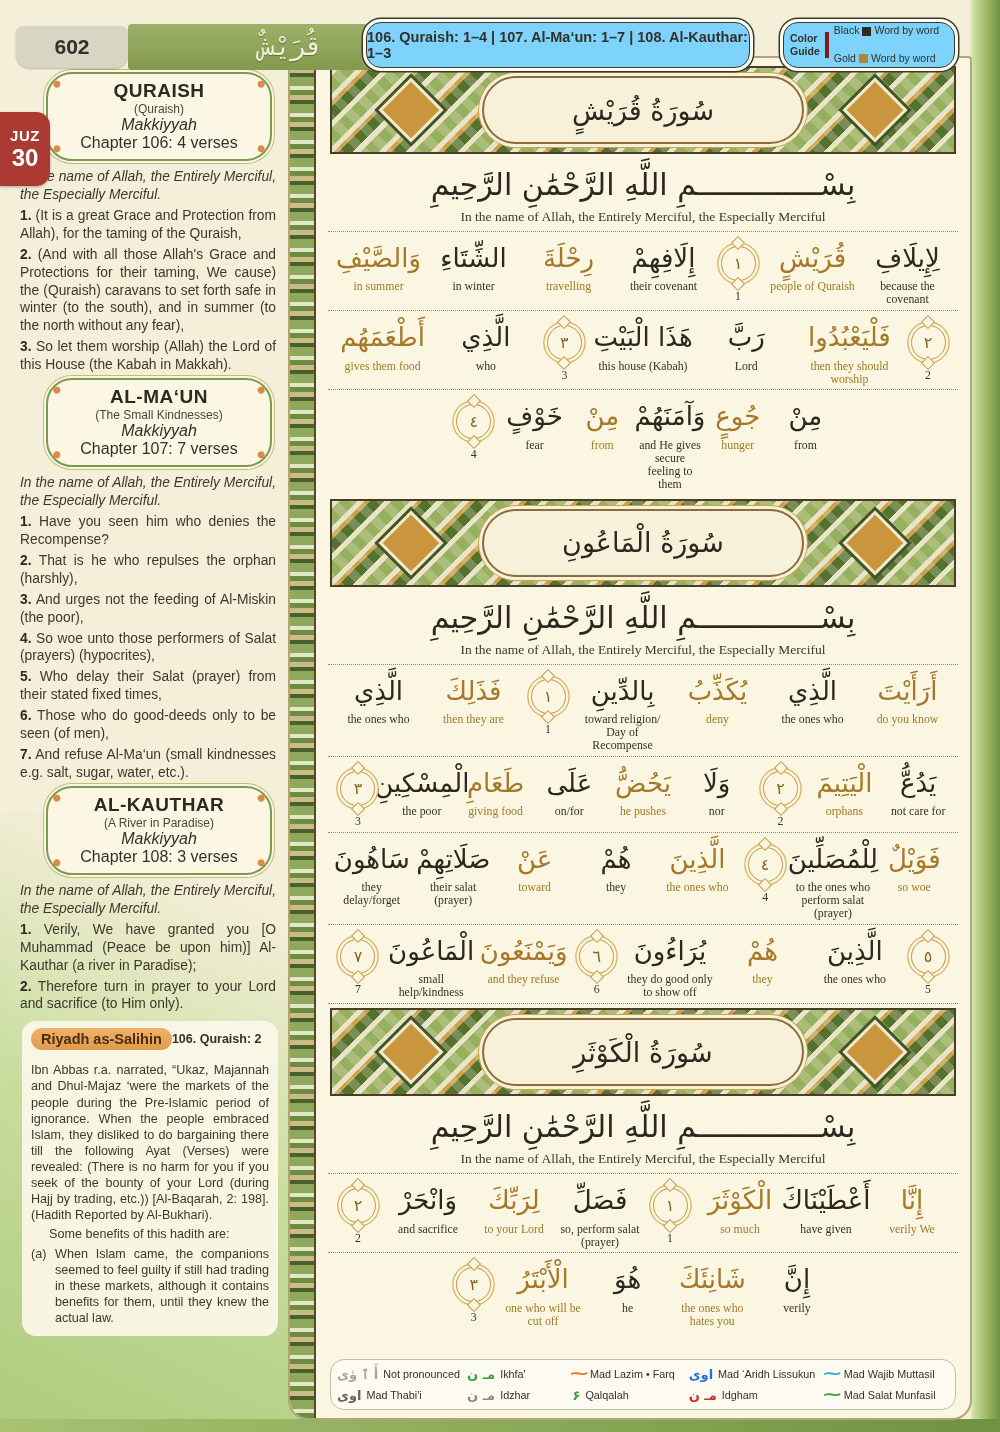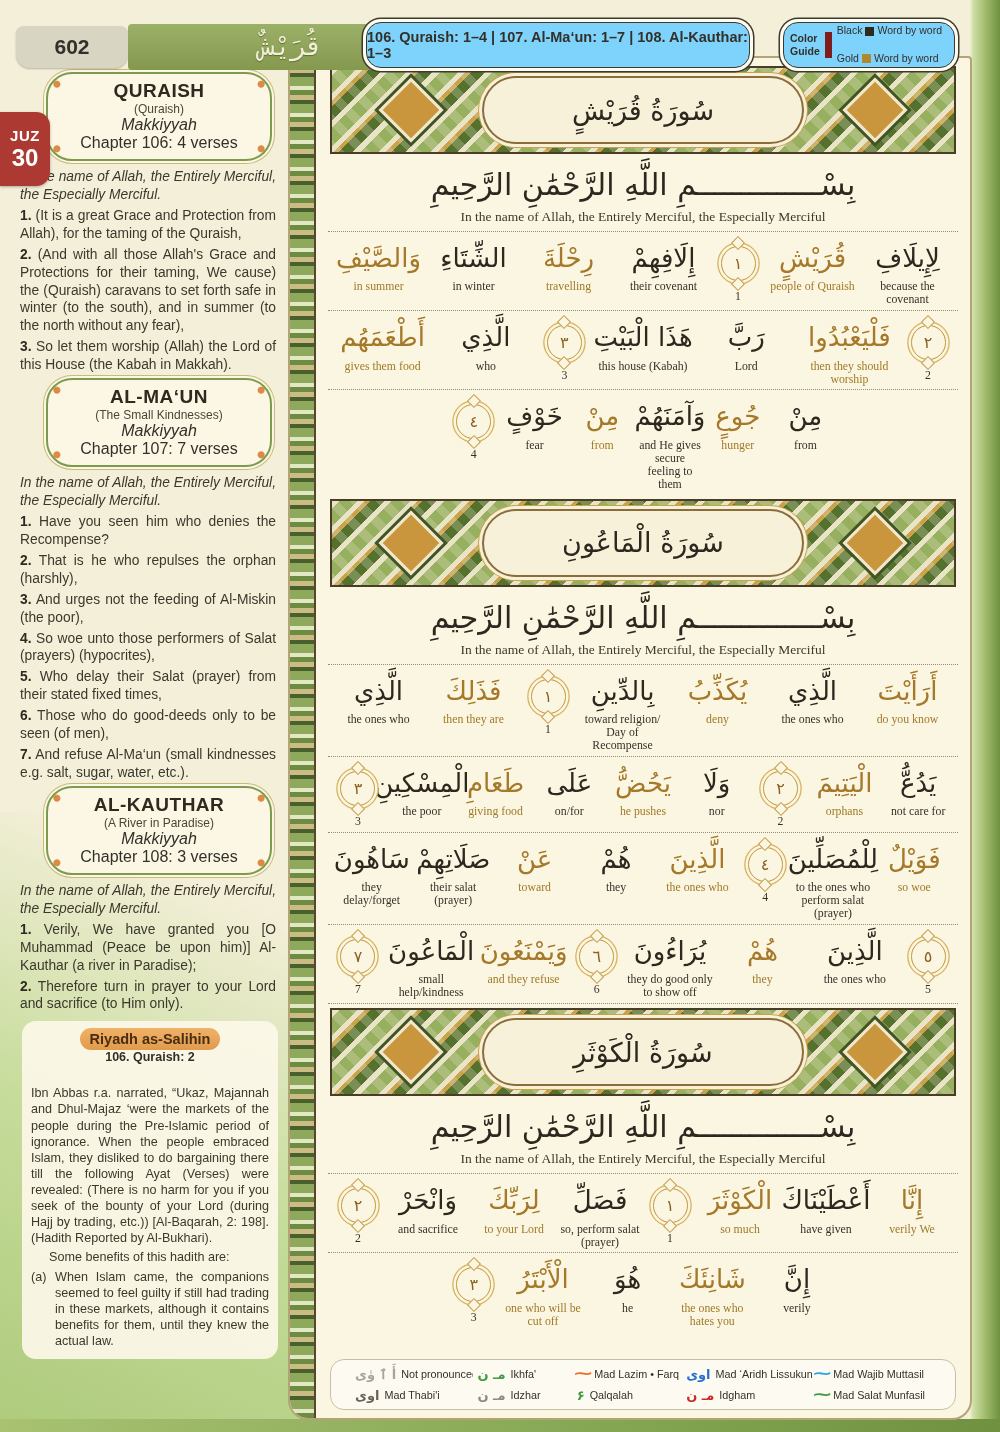--- a/index.html
+++ b/index.html
@@ -20,21 +20,21 @@
        font-size:21px;font-weight:bold;color:#32302a;box-shadow:0 1px 2px rgba(0,0,0,.25);}
   .callig-bar{position:absolute;left:120px;top:2px;width:326px;height:46px;
        background:linear-gradient(#9cb168,#84994e);border-radius:4px 14px 14px 4px;
        display:flex;align-items:center;justify-content:center;}
   .callig-bar span{font-family:Liberation Mono, monospace;font-size:26px;color:#f3eed8;text-shadow:0 1px 1px #5c6d33;}
   .range-pill,.guide-pill{position:absolute;top:0;height:44px;background:#7dd3fc;
        border:1.6px solid #3e3a2b;border-radius:15px;box-shadow:0 0 0 3px #fffdf2,0 0 0 4.5px #3e3a2b;
        display:flex;align-items:center;}
   .range-pill{left:358px;width:382px;justify-content:center;font-size:14.5px;font-weight:bold;color:#33302a;}
   .guide-pill{left:775px;width:158px;font-size:10.5px;padding:0 6px;}
-  .guide-col{display:flex;flex-direction:column;line-height:1.25;color:#33302a;font-weight:bold;padding-right:5px;border-right:7px solid #7f1d1d;margin-right:5px;}
+  .guide-col{display:flex;flex-direction:column;line-height:1.25;color:#33302a;font-weight:bold;padding-right:5px;border-right:4px solid #7f1d1d;margin-right:5px;}
   .guide-rows{display:flex;flex-direction:column;gap:16px;}
   .guide-row{display:flex;align-items:center;gap:3px;line-height:1.1;color:#33302a;}
   .swatch{display:inline-block;width:9px;height:9px;}
   .swatch.black{background:#2e2a20;} .swatch.gold{background:#b08830;}
 
   
   .juz-badge{position:absolute;left:0;top:112px;width:50px;height:74px;background:#ac3a33;
        border-radius:0 14px 14px 0;color:#fff;display:flex;flex-direction:column;align-items:center;
        justify-content:center;z-index:4;box-shadow:0 1px 3px rgba(0,0,0,.3);}
   .juz-badge .jl{font-size:15px;font-weight:bold;letter-spacing:.5px;}
@@ -50,21 +50,21 @@
         radial-gradient(circle at 96% 88%,#dd8a45 0 3px,rgba(0,0,0,0) 4px),#fbf7e4;
        box-shadow:0 0 0 2px #fbf7e4,0 0 0 3px #c9b97a;}
   .ch-title{font-size:19px;font-weight:bold;color:#2e2a20;letter-spacing:.5px;}
   .ch-sub{font-size:12px;color:#4a4538;}
   .ch-origin{font-size:16px;font-style:italic;color:#33302a;}
   .ch-line{font-size:16px;color:#33302a;}
   .bismillah-side{font-style:italic;font-size:13.8px;line-height:1.3;text-align:justify;margin:2px 4px 3px;color:#3c382c;}
   .verse{font-size:13.8px;line-height:1.3;text-align:justify;margin:0 4px 3px;color:#3c382c;}
   .verse b{color:#2e2a20;}
   .riyadh{margin:8px 2px 0 6px;background:rgba(252,248,232,.93);border-radius:14px;padding:7px 9px;}
-  .riyadh-head{display:flex;align-items:center;justify-content:flex-start;margin-bottom:21px;flex-direction:column;}
+  .riyadh-head{display:flex;align-items:center;justify-content:flex-start;margin-bottom:12px;}
   .riyadh-badge{background:linear-gradient(#f0b269,#e09a4c);border-radius:12px;padding:3px 10px;
        font-size:14.5px;font-weight:bold;color:#4a2d10;}
   .riyadh-ref{font-size:12.5px;font-weight:bold;color:#33302a;}
   .riyadh-p{font-size:12.6px;line-height:1.28;text-align:justify;margin:0 0 3px;color:#3c382c;}
   .riyadh-p.indent{text-indent:18px;}
   .benefit{display:flex;font-size:12.6px;line-height:1.28;margin:0 0 3px;color:#3c382c;}
   .benefit b{flex:0 0 24px;font-weight:normal;}
   .benefit span{flex:1;text-align:justify;}
 
   
@@ -103,21 +103,21 @@
   .en.black{color:#35312a;} .en.gold{color:#a07a28;}
   .ncell{display:flex;flex-direction:column;align-items:center;flex:0 0 52px;padding-top:3px;}
   .medallion{position:relative;width:33px;height:33px;border:1.6px solid #c49a45;border-radius:50%;
        box-shadow:0 0 0 2.5px #fbf6e1,0 0 0 3.8px #d8b25e;display:flex;align-items:center;justify-content:center;
        font-family:"DejaVu Sans",sans-serif;font-size:16px;color:#8a5f22;margin:5px 0 7px;}
   .medallion::before,.medallion::after{content:"";position:absolute;left:50%;width:8px;height:8px;
        background:#fbf6e1;border:1.5px solid #c49a45;transform:translateX(-50%) rotate(45deg);}
   .medallion::before{top:-9px;} .medallion::after{bottom:-9px;}
 
   #legend{flex:none;margin:auto 2px 4px;background:#fdfbf1;border:1.8px solid #c6bfa8;border-radius:14px;
-       padding:5px 24px;display:grid;grid-template-columns:1.18fr .95fr 1.05fr 1.25fr 1.15fr;row-gap:3px;column-gap:4px;}
+       padding:5px 6px;display:grid;grid-template-columns:1.18fr .95fr 1.05fr 1.25fr 1.15fr;row-gap:3px;column-gap:4px;}
   .lg-item{display:flex;align-items:center;gap:5px;min-width:0;}
   .lg-sym{font-family:"DejaVu Sans",sans-serif;font-size:13px;font-weight:bold;white-space:nowrap;}
   .lg-sym.tilde{display:inline-block;transform:scaleX(1.7);font-size:15px;}
   .lg-name{font-size:10.8px;color:#33302a;white-space:nowrap;overflow:hidden;}
 </style>
 </head>
 <body>
 
 <div class="page">
   <div class="green-wash"></div>

